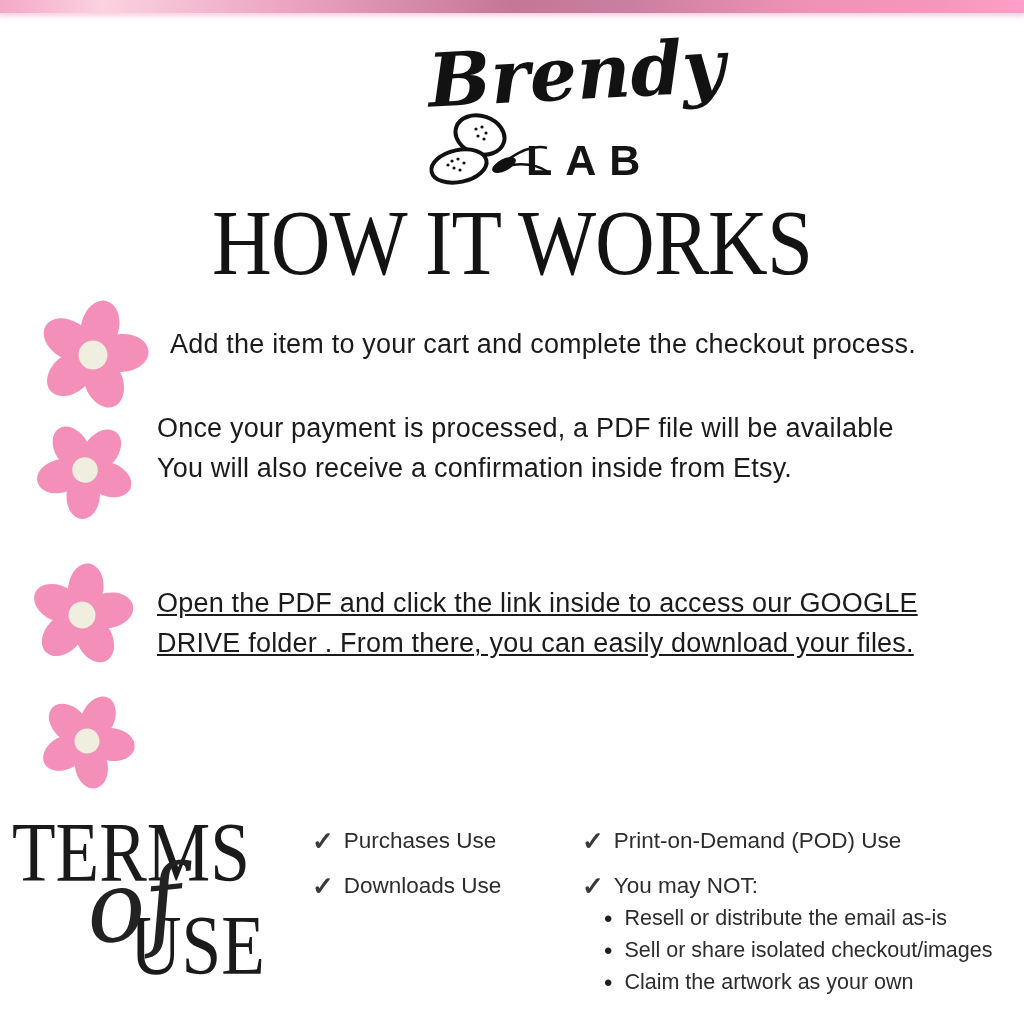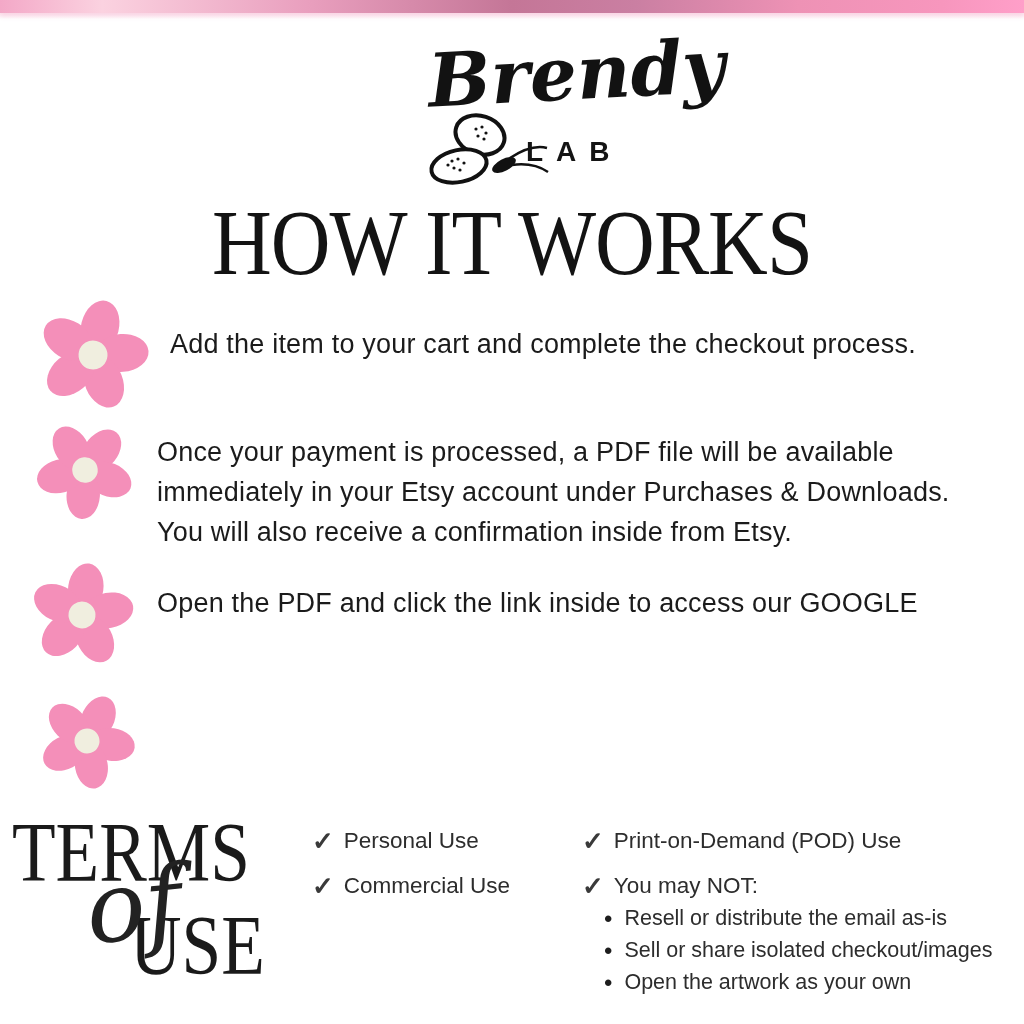--- a/index.html
+++ b/index.html
@@ -11,38 +11,38 @@
     background:linear-gradient(90deg,#F3A8C7 0%,#FBD2E0 10%,#E99FBE 30%,#C47697 50%,#CA7FA2 62%,#EE92B5 78%,#F796BD 92%,#FF9FC9 100%);
     box-shadow:0 3px 5px rgba(242,168,199,.45);}
   .top-bar-glow{position:absolute;left:0;top:13px;width:1024px;height:6px;
     background:linear-gradient(180deg,rgba(250,210,226,.55),rgba(255,255,255,0));}
 
   
   .logo{position:absolute;left:410px;top:28px;width:300px;height:165px;}
   .logo-script{position:absolute;left:18px;top:2px;font-family:"DejaVu Serif",serif;
     font-style:italic;font-weight:bold;font-size:74px;color:#121212;transform:rotate(-3deg);white-space:nowrap;}
   .logo-sub{position:absolute;left:116px;top:108px;font-family:"Liberation Sans",sans-serif;
-    font-weight:bold;font-size:28px;letter-spacing:13px;color:#141414;white-space:nowrap;}
+    font-weight:bold;font-size:43px;letter-spacing:13px;color:#141414;white-space:nowrap;}
   .logo-butterfly{position:absolute;left:18px;top:85px;width:122px;height:78px;}
 
   
   .heading{position:absolute;left:0;top:189px;width:1024px;text-align:center;
     font-family:"Liberation Serif",serif;font-size:88px;font-weight:500;color:#131313;
     letter-spacing:-1px;transform:scaleX(.94) scaleY(1.06);transform-origin:50% 0;white-space:nowrap;}
 
   
   .flower{position:absolute;}
   .step-text{position:absolute;font-size:27px;line-height:40px;letter-spacing:.2px;color:#1b1b1b;white-space:nowrap;}
   .f1{left:34px;top:296px;width:118px;height:118px;transform:rotate(14deg);}
   .f2{left:33px;top:418px;width:104px;height:104px;transform:rotate(40deg);}
   .f3{left:27px;top:560px;width:110px;height:110px;transform:rotate(8deg);}
   .f4{left:36px;top:690px;width:102px;height:102px;transform:rotate(26deg);}
   .t1{left:170px;top:324px;}
-  .t2{left:157px;top:408px;margin-top:24px;}
-  .t3{left:157px;top:583px;}
+  .t2{left:157px;top:408px;}
+  .t3{left:157px;top:583px;text-decoration:underline;}
   .t4{left:157px;top:728px;}
 
   
   .terms-top{position:absolute;left:12px;top:804px;font-family:"Liberation Serif",serif;
     font-size:84px;color:#1a1a1a;transform:scaleX(.85);transform-origin:0 0;white-space:nowrap;}
   .terms-mid{position:absolute;left:86px;top:848px;font-family:"DejaVu Serif",serif;font-style:italic;
     font-size:98px;color:#222;transform:rotate(-6deg);z-index:2;}
   .terms-bottom{position:absolute;left:130px;top:897px;font-family:"Liberation Serif",serif;
     font-size:84px;color:#1a1a1a;transform:scaleX(.85);transform-origin:0 0;white-space:nowrap;}
 
@@ -133,38 +133,38 @@
       <ellipse cx="50" cy="27" rx="17" ry="24" transform="rotate(288 50 53)"></ellipse>
     </g>
     <circle cx="50" cy="53" r="13" fill="#F0EEDF"></circle>
   </svg>
 
   <div class="step-text t1">
     <div>Add the item to your cart and complete the checkout process.</div>
   </div>
   <div class="step-text t2">
     <div>Once your payment is processed, a PDF file will be available</div>
-    <div>immediately in your Etsy account under Purchases &amp; Downloads.</div>
     <div>You will also receive a confirmation inside from Etsy.</div>
   </div>
   <div class="step-text t3">
     <div>Open the PDF and click the link inside to access our GOOGLE</div>
+    <div>DRIVE folder . From there, you can easily download your files.</div>
   </div>
 
   <div class="terms-top">TERMS</div>
   <div class="terms-mid">of</div>
   <div class="terms-bottom">USE</div>
 
   <div class="check-item c1a">
     <span class="check-glyph">✓</span>
-    <span>Personal Use</span>
+    <span>Purchases Use</span>
   </div>
   <div class="check-item c1b">
     <span class="check-glyph">✓</span>
-    <span>Commercial Use</span>
+    <span>Downloads Use</span>
   </div>
 
   <div class="check-item c2a">
     <span class="check-glyph">✓</span>
     <span>Print-on-Demand (POD) Use</span>
   </div>
   <div class="check-item c2b">
     <span class="check-glyph">✓</span>
     <span>You may NOT:</span>
   </div>
@@ -172,16 +172,16 @@
   <div class="bullet-item b1">
     <span class="bullet-glyph">•</span>
     <span>Resell or distribute the email as-is</span>
   </div>
   <div class="bullet-item b2">
     <span class="bullet-glyph">•</span>
     <span>Sell or share isolated checkout/images</span>
   </div>
   <div class="bullet-item b3">
     <span class="bullet-glyph">•</span>
-    <span>Open the artwork as your own</span>
+    <span>Claim the artwork as your own</span>
   </div>
 
 </div>
 
 </body></html>

